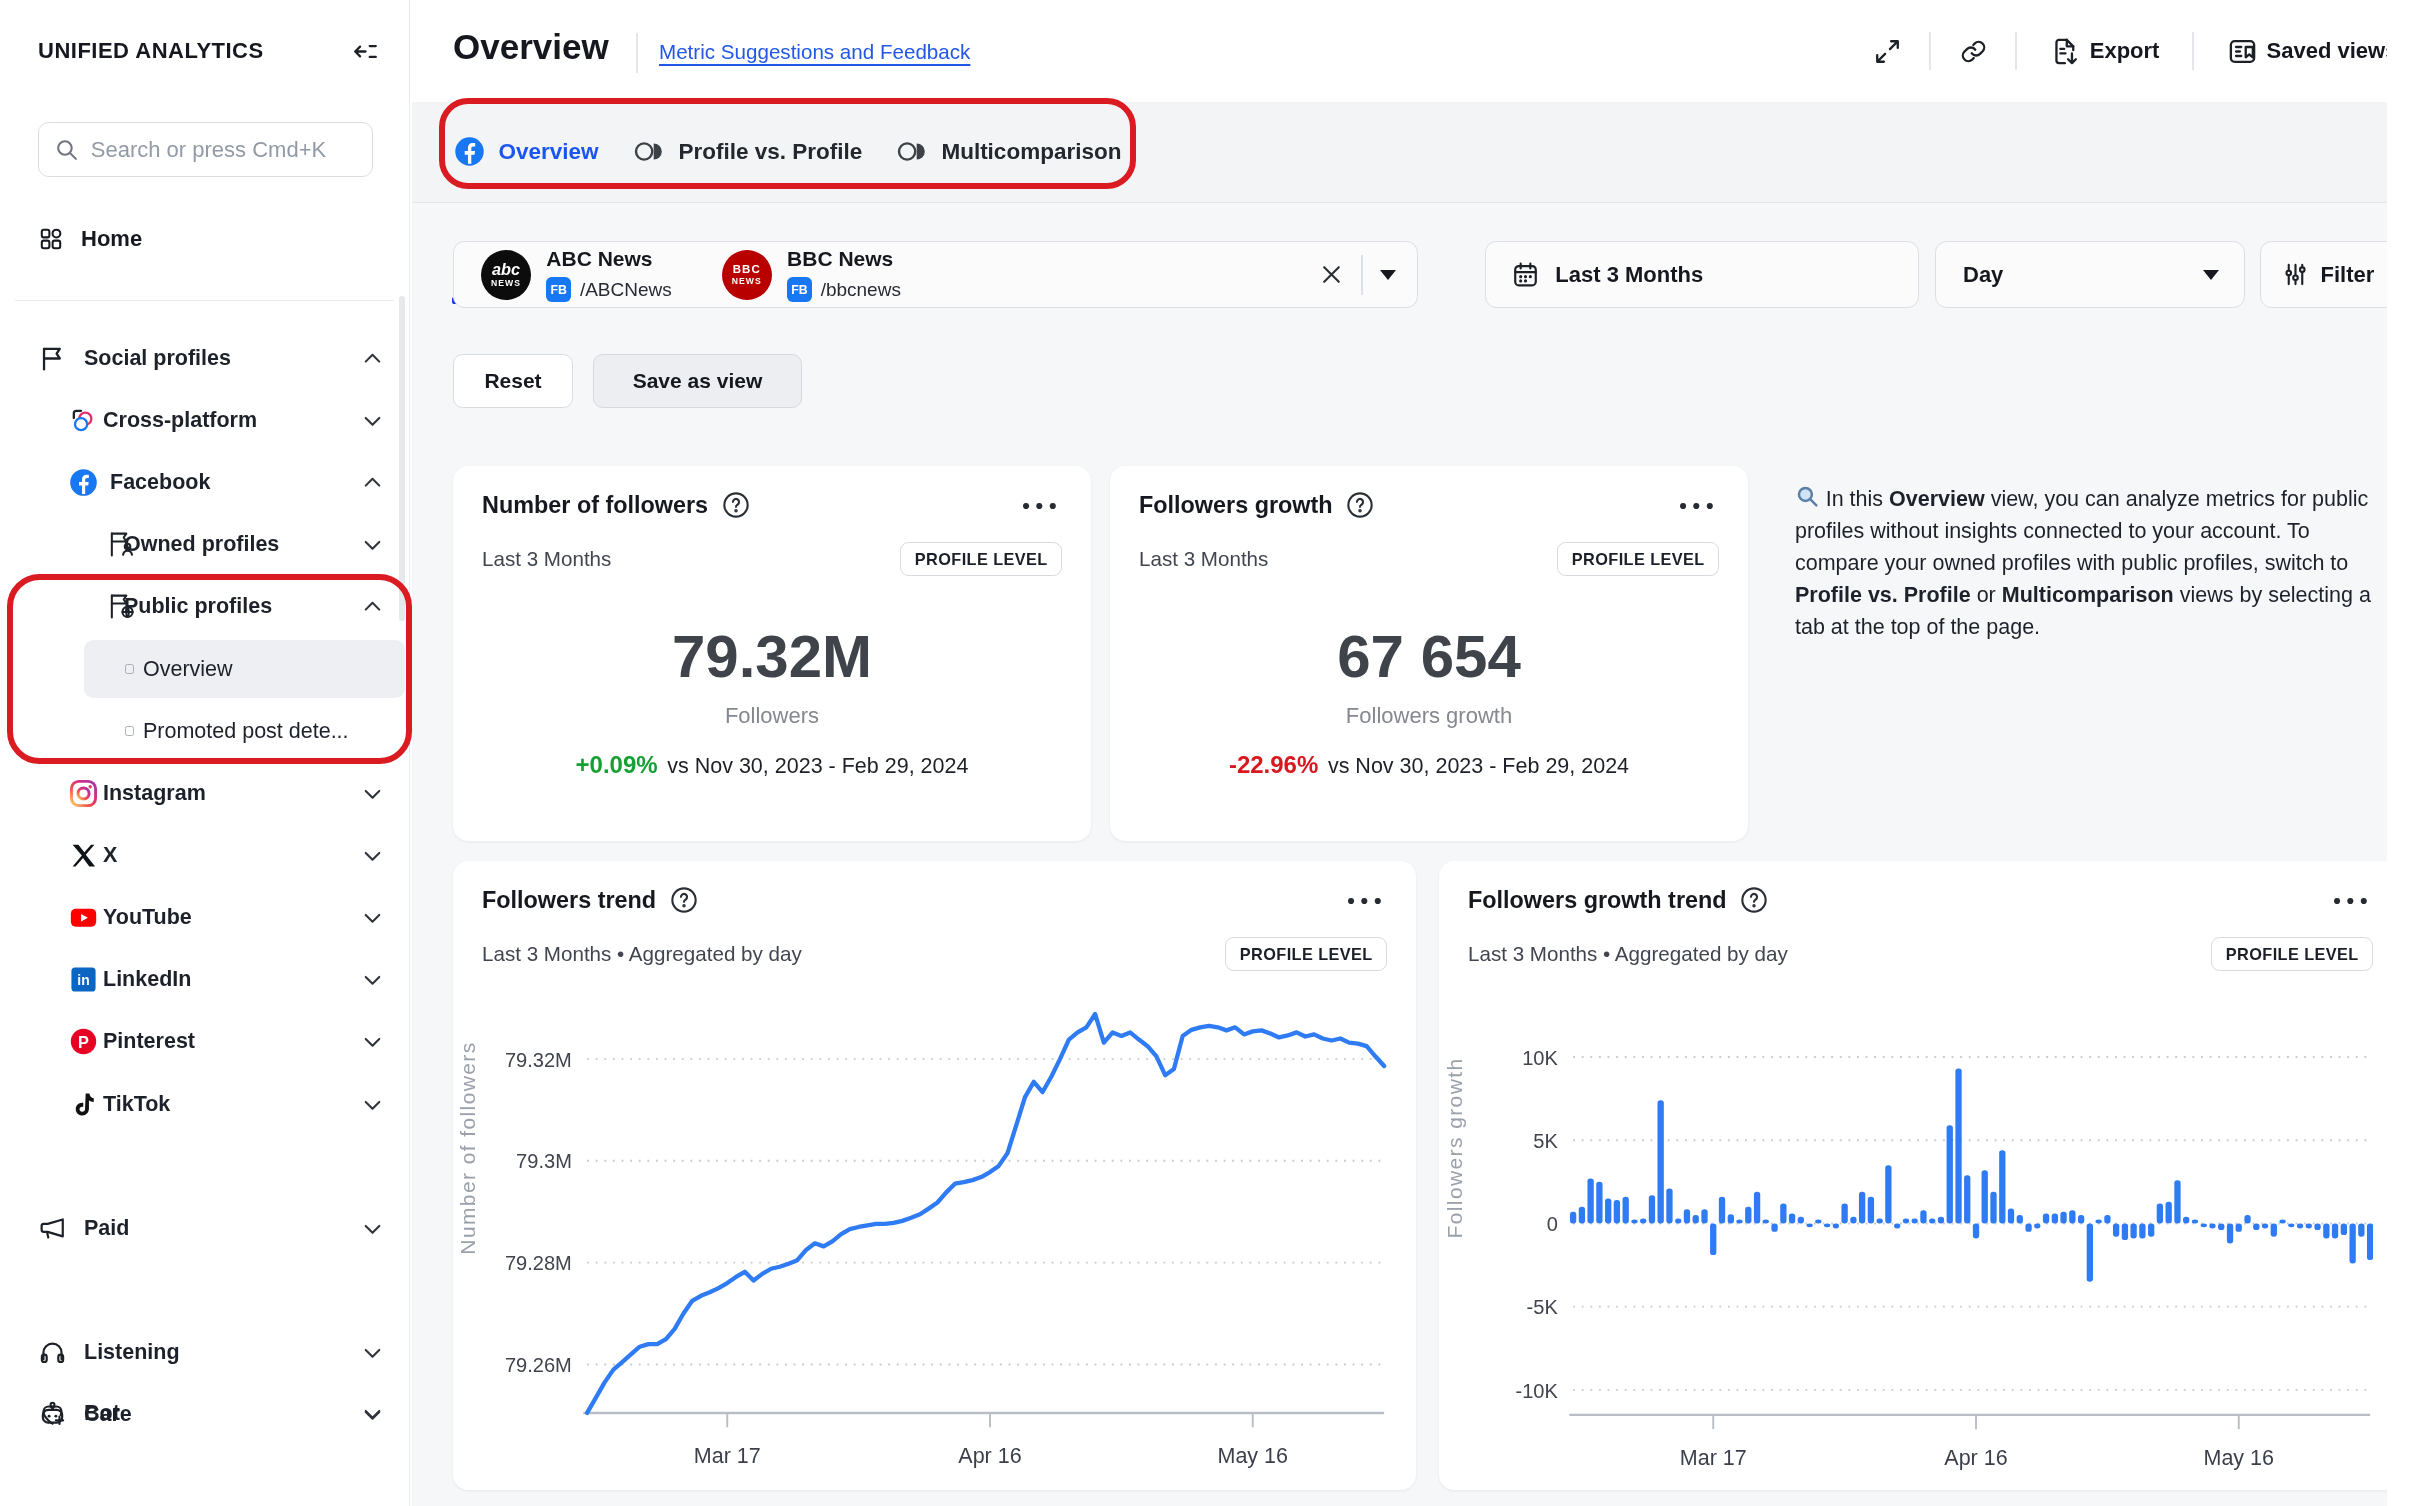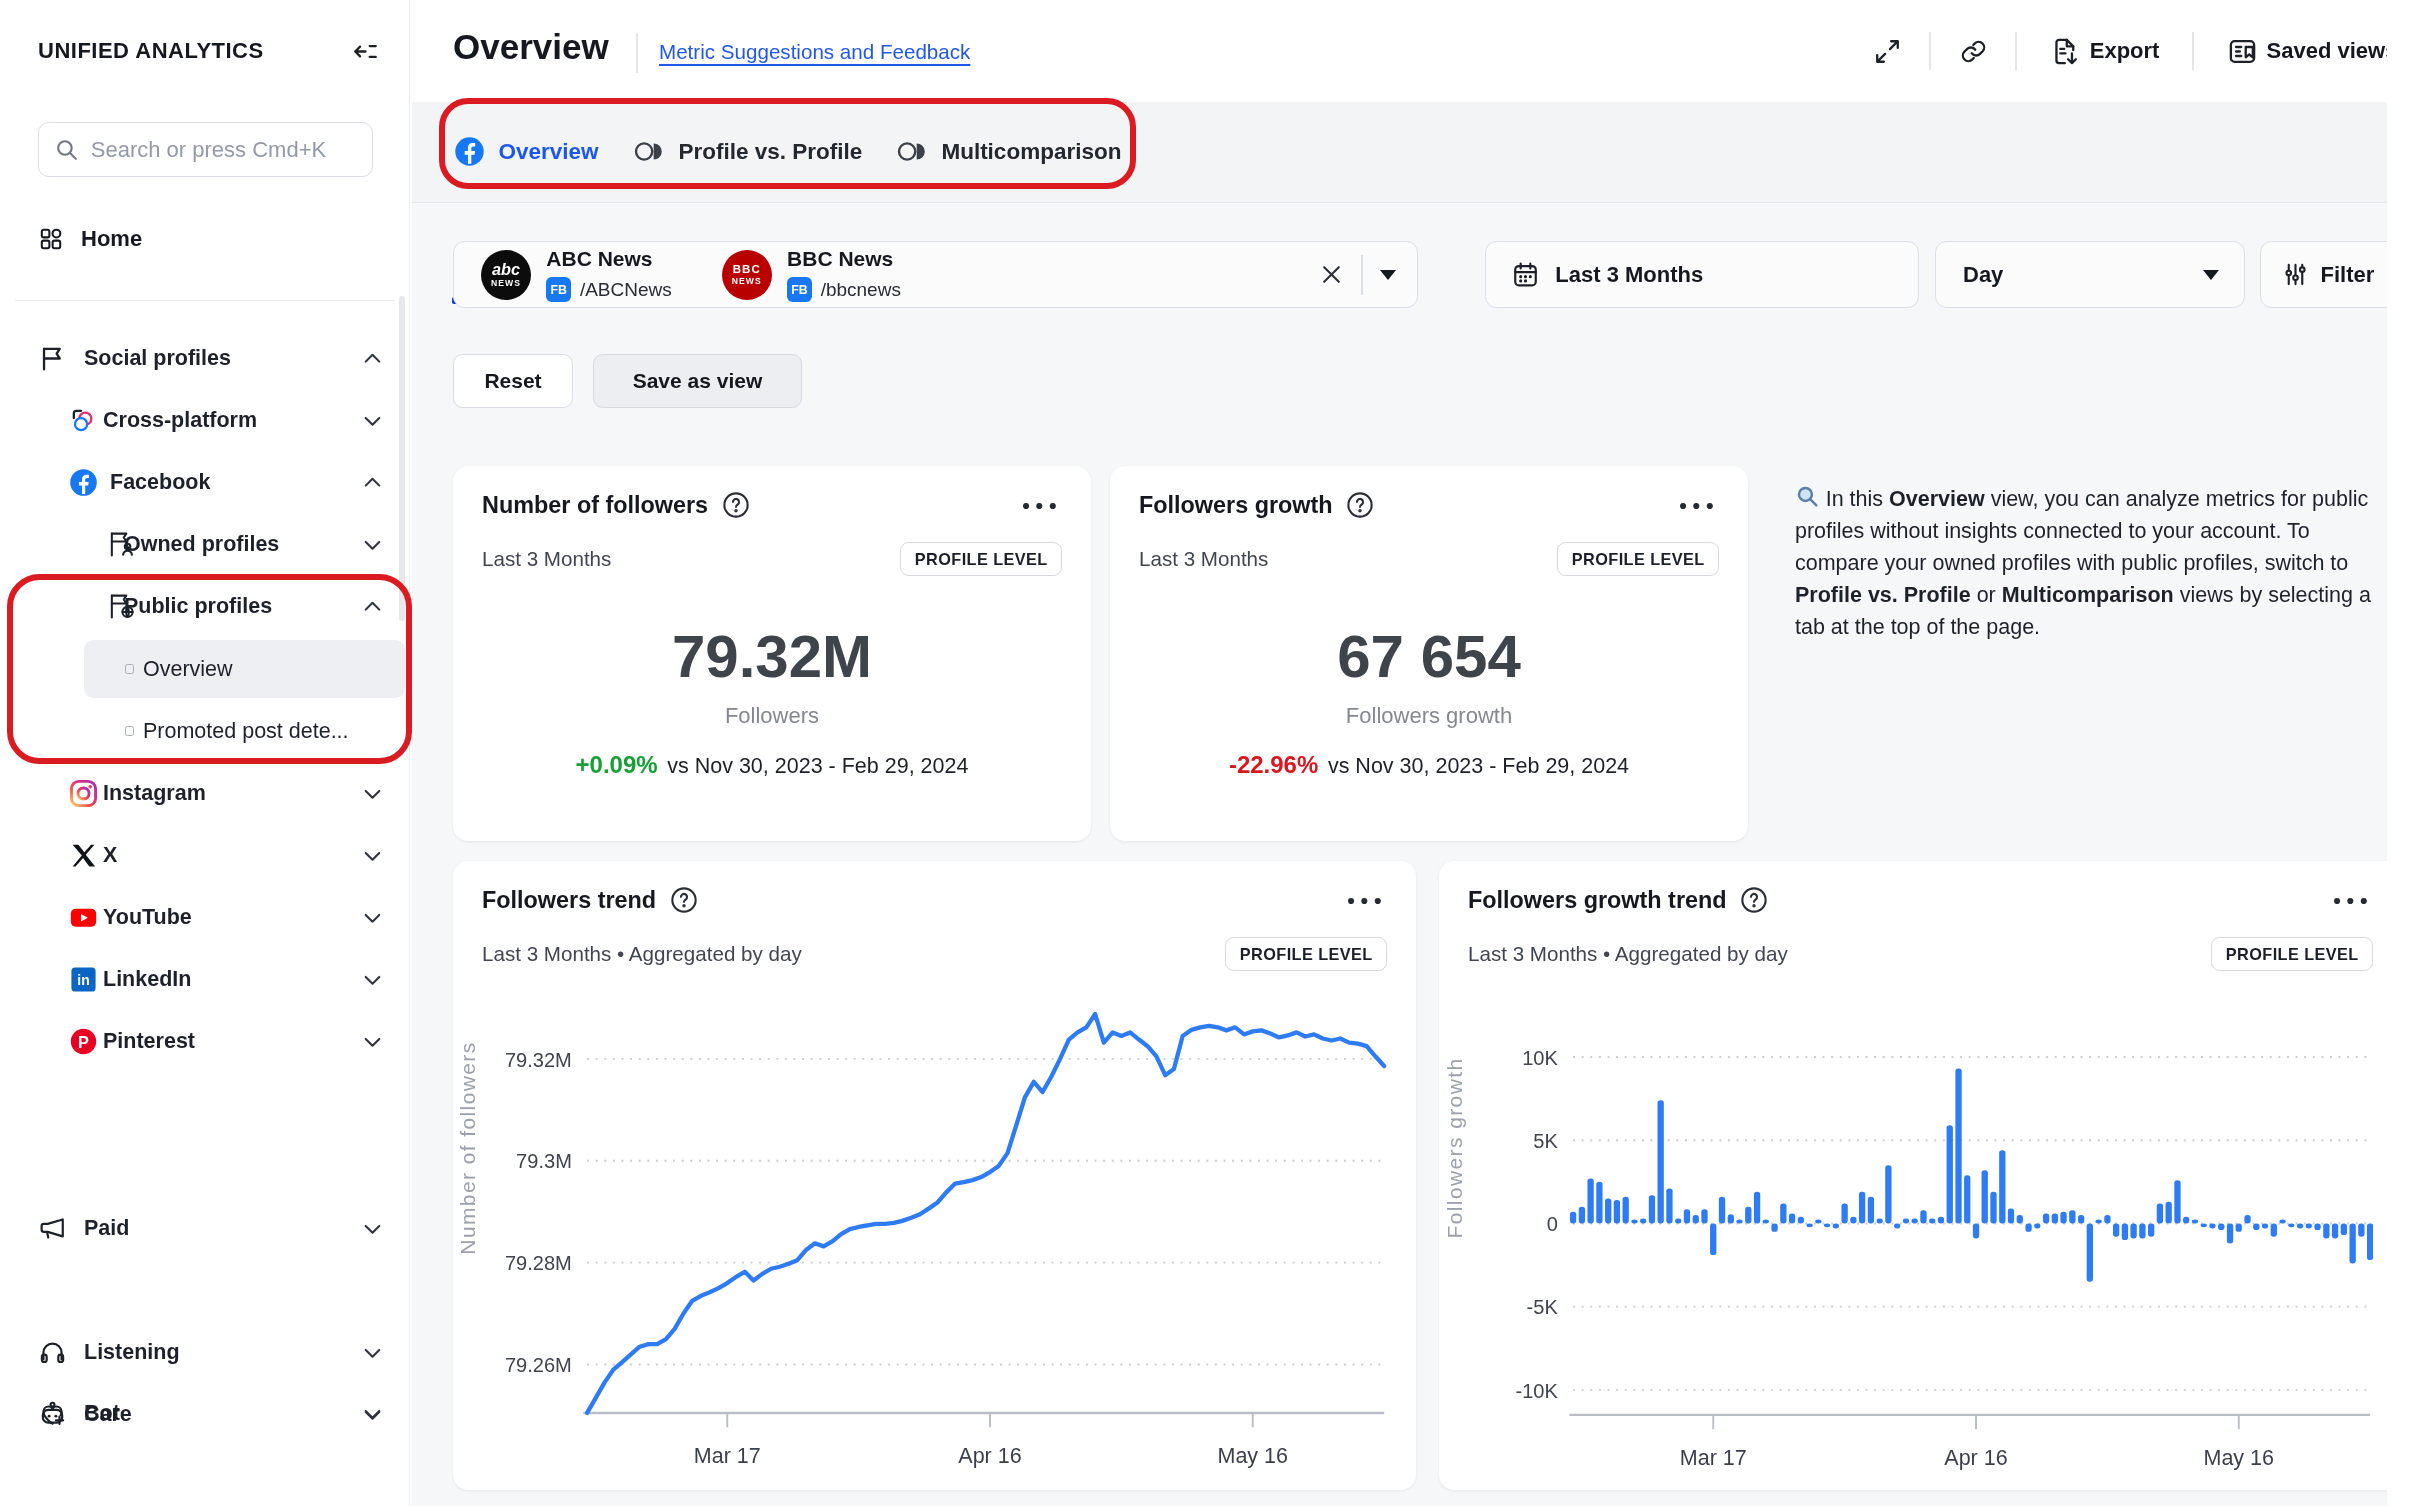--- a/index.html
+++ b/index.html
@@ -292,20 +292,31 @@
             </svg></span>
         </div>
         <div class="nav-item" style="top: 1010px;">
           <span class="nav-icon" style="left:69px">
             <svg viewBox="0 0 24 24">
               <circle cx="12" cy="12" r="10.5" fill="#E60023"></circle>
               <text x="12" y="17" font-size="13.5" font-weight="bold" fill="#fff" text-anchor="middle">P</text>
             </svg>
           </span>
           <span class="nav-label b" style="left:103px">Pinterest</span>
+          <span class="nav-chev"><svg viewBox="0 0 24 24" fill="none" stroke="#30353d" stroke-width="2" stroke-linecap="round" stroke-linejoin="round">
+              <path d="M5.5 9.5L12 16l6.5-6.5"></path>
+            </svg></span>
+        </div>
+        <div class="nav-item" style="top: 1073px;">
+          <span class="nav-icon" style="left:69px">
+            <svg viewBox="0 0 24 24" fill="#111">
+              <path d="M13.8 2.8h3.1c.25 2.1 1.55 3.7 3.6 4v3.1c-1.6 0-3-.5-4-1.35v6.85c0 3.4-2.4 5.7-5.5 5.7-3 0-5.4-2.2-5.4-5.2 0-2.95 2.3-5.25 5.3-5.25h.9v3.15h-.9c-1.3 0-2.2.9-2.2 2.1 0 1.2.9 2.1 2.2 2.1 1.45 0 2.4-.95 2.4-2.5z"></path>
+            </svg>
+          </span>
+          <span class="nav-label b" style="left:103px">TikTok</span>
           <span class="nav-chev"><svg viewBox="0 0 24 24" fill="none" stroke="#30353d" stroke-width="2" stroke-linecap="round" stroke-linejoin="round">
               <path d="M5.5 9.5L12 16l6.5-6.5"></path>
             </svg></span>
         </div>
         <div class="nav-item" style="top: 1197px;">
           <span class="nav-icon" style="left:38px">
             <svg viewBox="0 0 24 24" fill="none" stroke="#1c2027" stroke-width="1.8" stroke-linecap="round" stroke-linejoin="round">
               <path d="M20.5 4.5L8 8.2H4.8A1.8 1.8 0 003 10v3a1.8 1.8 0 001.8 1.8H8l12.5 3.7z"></path>
               <path d="M7.5 15.2l1 4.3"></path>
             </svg>

